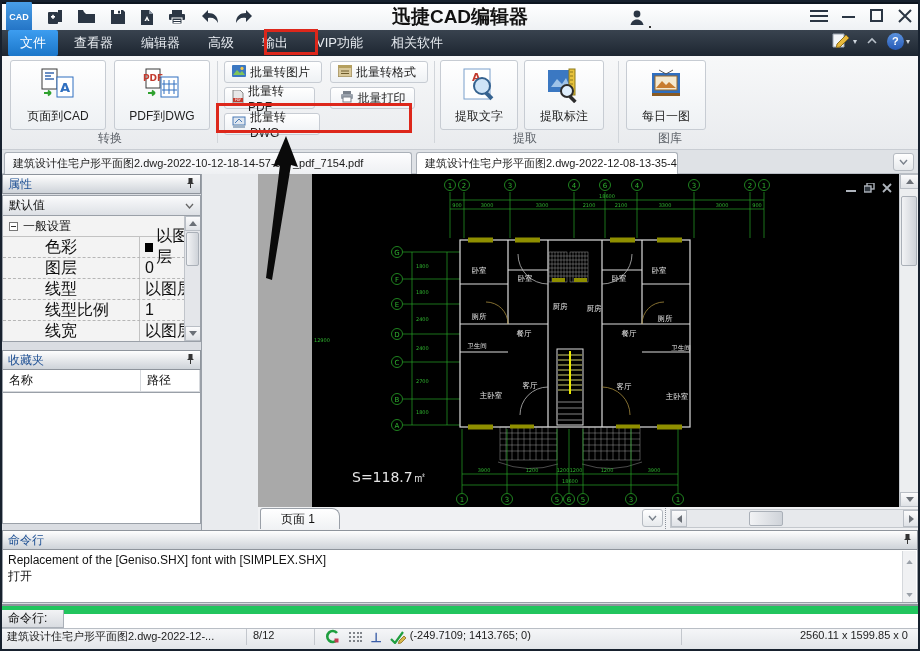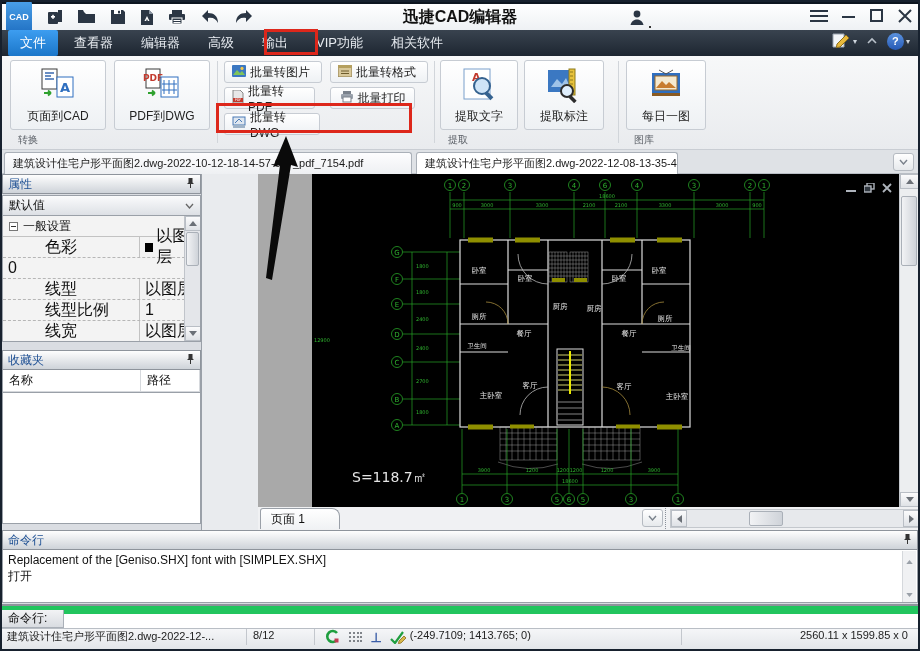--- a/index.html
+++ b/index.html
@@ -4,37 +4,37 @@
 <style>
   * { margin:0; padding:0; box-sizing:border-box; }
   html,body { width:920px; height:651px; font-family:"Liberation Sans", sans-serif; }
   .window { position:relative; width:920px; height:651px; background:#e9ebee; border:2px solid #17212e; overflow:hidden; }
 
   
   .titlebar { position:absolute; left:0; top:0; width:100%; height:28px; background:linear-gradient(#ffffff,#eef1f4); border-top:2px solid #0e1620; display:flex; align-items:center; }
   .tb-icons { display:flex; align-items:center; gap:14px; padding-left:4px; }
   .logo { width:26px; height:33px; background:linear-gradient(#4aa0e8,#1f6fc2); border-radius:3px; color:#fff; font-size:9px; font-weight:bold; display:flex; align-items:center; justify-content:center; }
   .tb-ic svg { display:block; }
-  .title-text { position:absolute; left:0; right:0; text-align:center; font-size:16px; font-weight:bold; color:#121212; pointer-events:none; }
+  .title-text { position:absolute; left:0; right:0; text-align:center; font-size:19px; font-weight:bold; color:#121212; pointer-events:none; }
   .tb-right { position:absolute; right:6px; top:5px; display:flex; align-items:center; gap:14px; }
   .user-wrap { position:absolute; left:626px; top:5px; display:flex; align-items:flex-end; gap:3px; }
   .dot { width:2px; height:2px; background:#333; margin-bottom:3px; }
 
   
   .menubar { position:absolute; left:0; top:28px; width:100%; height:26px; background:linear-gradient(#39434f,#1d2631); display:flex; align-items:center; padding-left:6px; }
   .menu-item { color:#e7ebf0; font-size:13px; padding:4px 12px; margin-right:4px; cursor:default; }
   .menu-item.active { background:linear-gradient(#3d9df0,#1b76c9); border-radius:2px; color:#fff; }
   .menu-right { position:absolute; right:8px; top:2px; display:flex; align-items:center; gap:9px; }
   .help-circle { width:17px; height:17px; border-radius:50%; background:linear-gradient(#5b93e0,#2558b4); color:#fff; font-size:11px; font-weight:bold; display:flex; align-items:center; justify-content:center; }
   .caret-sm { color:#cfd6de; font-size:8px; }
 
   
   .ribbon { position:absolute; left:0; top:54px; width:100%; height:94px; background:linear-gradient(#f7f8f9,#e9ebee); border-bottom:1px solid #c9cdd3; }
   .rgroup { position:absolute; top:0; height:93px; }
-  .rgroup .rg-label { position:absolute; bottom:2px; left:12px; right:0; font-size:10px; color:#5a5f66; }
+  .rgroup .rg-label { position:absolute; bottom:2px; left:0; right:0; text-align:center; font-size:12px; color:#5a5f66; }
   .rg-sep { position:absolute; top:5px; width:1px; height:82px; background:#d1d5da; }
   .big-btn { position:absolute; top:4px; width:96px; height:70px; border:1px solid #c7ccd3; border-radius:3px; background:linear-gradient(#ffffff,#eef1f4); display:flex; flex-direction:column; align-items:center; justify-content:flex-end; padding-bottom:4px; cursor:pointer; }
   .big-btn .bb-icon { position:absolute; top:6px; left:50%; transform:translateX(-50%); }
   .big-btn .bb-label { font-size:12px; color:#222; }
   .small-btn { position:absolute; height:22px; border:1px solid #c7ccd3; border-radius:3px; background:linear-gradient(#ffffff,#eef1f4); display:flex; align-items:center; gap:4px; padding:0 7px; font-size:12px; color:#222; cursor:pointer; }
 
   
   .tabbar { position:absolute; left:0; top:148px; width:100%; height:24px; background:#dfe2e6; border-bottom:1px solid #b9bec5; }
   .doc-tab { position:absolute; top:2px; height:22px; display:flex; align-items:center; font-size:11px; color:#1a1a1a; padding:0 8px; border:1px solid #aab0b8; border-bottom:none; border-radius:3px 3px 0 0; background:linear-gradient(#fdfdfe,#eef0f3); white-space:nowrap; overflow:hidden; }
   .doc-tab.active { background:#fff; }
@@ -58,21 +58,21 @@
   .scroll-thumb { position:absolute; left:1px; width:13px; background:linear-gradient(90deg,#f2f3f5,#cfd3d9); border:1px solid #aab0b8; border-radius:2px; cursor:grab; }
   .fav-cols { display:flex; height:23px; background:#fff; border:1px solid #9aa0a8; border-top:none; font-size:12px; color:#111; }
   .fav-cols .fc { display:flex; align-items:center; padding-left:6px; border-right:1px solid #d6d9dd; border-bottom:1px solid #d6d9dd; }
   .fav-body { height:131px; background:#fff; border:1px solid #9aa0a8; border-top:none; }
 
   .canvas-area { position:absolute; left:256px; top:0; width:664px; height:356px; background:#a9a9a9; }
   .canvas-black { position:absolute; left:54px; top:0; width:587px; height:333px; background:#000; }
   .mdi-controls { position:absolute; right:6px; top:5px; display:flex; gap:7px; align-items:center; }
   .canvas-vscroll { position:absolute; left:641px; top:0; width:20px; height:333px; background:#eceef0; border-left:1px solid #c4c8cd; }
   .canvas-bottom { position:absolute; left:0; top:333px; width:664px; height:23px; background:#f0f1f3; }
-  .page-tab { position:absolute; left:2px; top:1px; width:80px; height:21px; background:linear-gradient(#ffffff,#f0f2f4); border:1px solid #9aa0a8; border-bottom:none; border-radius:3px 8px 0 0; display:flex; align-items:center; padding-left:10px; font-size:12px; color:#111; }
+  .page-tab { position:absolute; left:2px; top:1px; width:80px; height:21px; background:linear-gradient(#ffffff,#f0f2f4); border:1px solid #9aa0a8; border-bottom:none; border-radius:3px 8px 0 0; display:flex; align-items:center; padding-left:20px; font-size:12px; color:#111; }
   .hscroll { position:absolute; left:412px; top:2px; width:250px; height:19px; background:#e7e9ec; border:1px solid #c4c8cd; display:flex; align-items:center; }
   .dotted-sep { position:absolute; left:407px; top:1px; width:1px; height:21px; border-left:1px dotted #8a9099; }
 
   
   .cmd-panel { position:absolute; left:0; top:528px; width:100%; height:74px; background:#dadde2; }
   .cmd-body { position:relative; height:53px; background:#fff; border:1px solid #9aa0a8; border-top:none; font-size:12px; color:#111; padding:2px 18px 0 5px; }
   .cmd-line { line-height:16px; white-space:nowrap; }
   .cmd-mini-scroll { position:absolute; right:1px; top:1px; width:14px; height:51px; background:#f0f1f3; border-left:1px solid #d5d8dc; }
   .cmd-input-row { position:absolute; left:0; top:602px; width:100%; height:24px; background:#22c55e; border-top:2px solid #8e949c; display:flex;align-items:flex-end; }
   .cmd-label { width:62px; background:linear-gradient(#f2f3f5,#d9dce1); border-right:1px solid #aab0b8; border-bottom:1px solid #aab0b8; font-size:12px; color:#111; display:flex; align-items:center; padding-left:6px; }
@@ -349,20 +349,21 @@
           <span>一般设置</span>
         </div>
         <div class="prop-row">
           <span class="pl">色彩</span>
           <span class="pv">
               <span class="swatch"></span>
               <span>以图层</span>
             </span>
         </div>
         <div class="prop-row">
+          <span class="pl">图层</span>
           <span class="pv">
               <span>0</span>
             </span>
         </div>
         <div class="prop-row">
           <span class="pl">线型</span>
           <span class="pv">
               <span>以图层</span>
             </span>
         </div>

